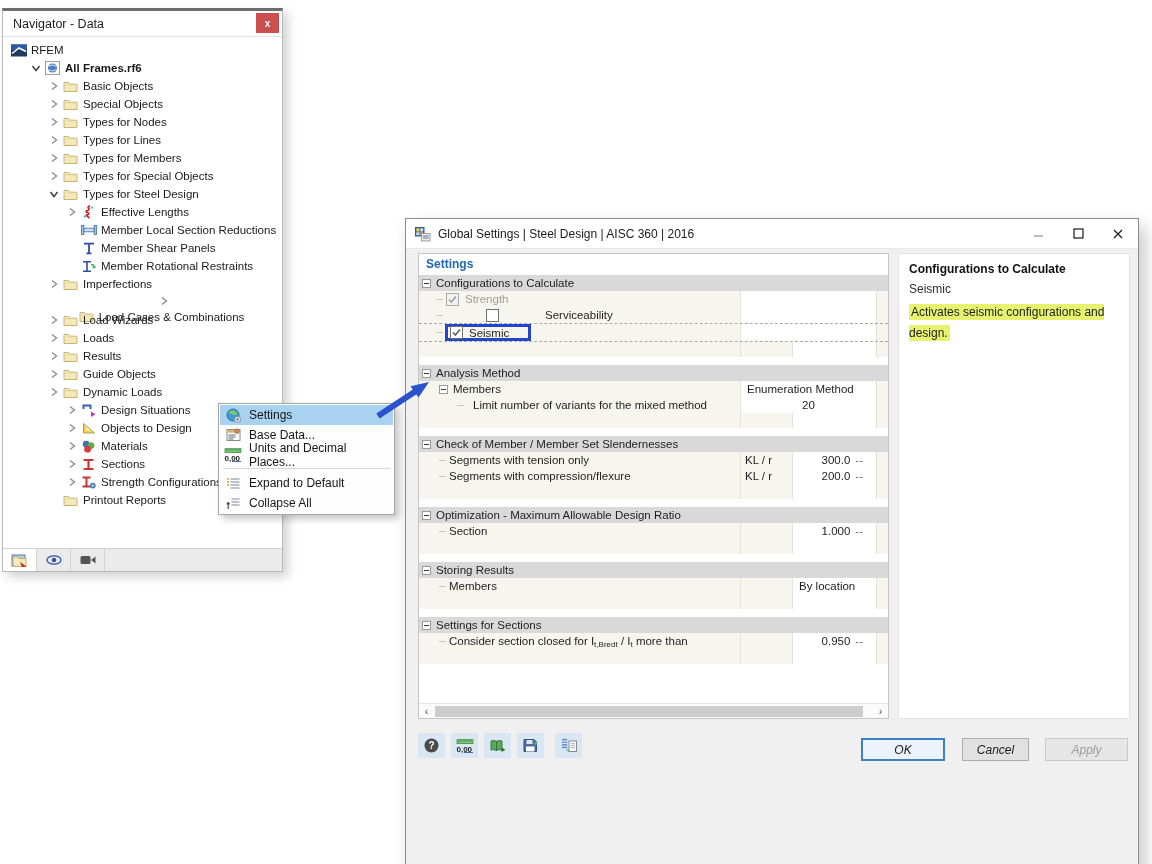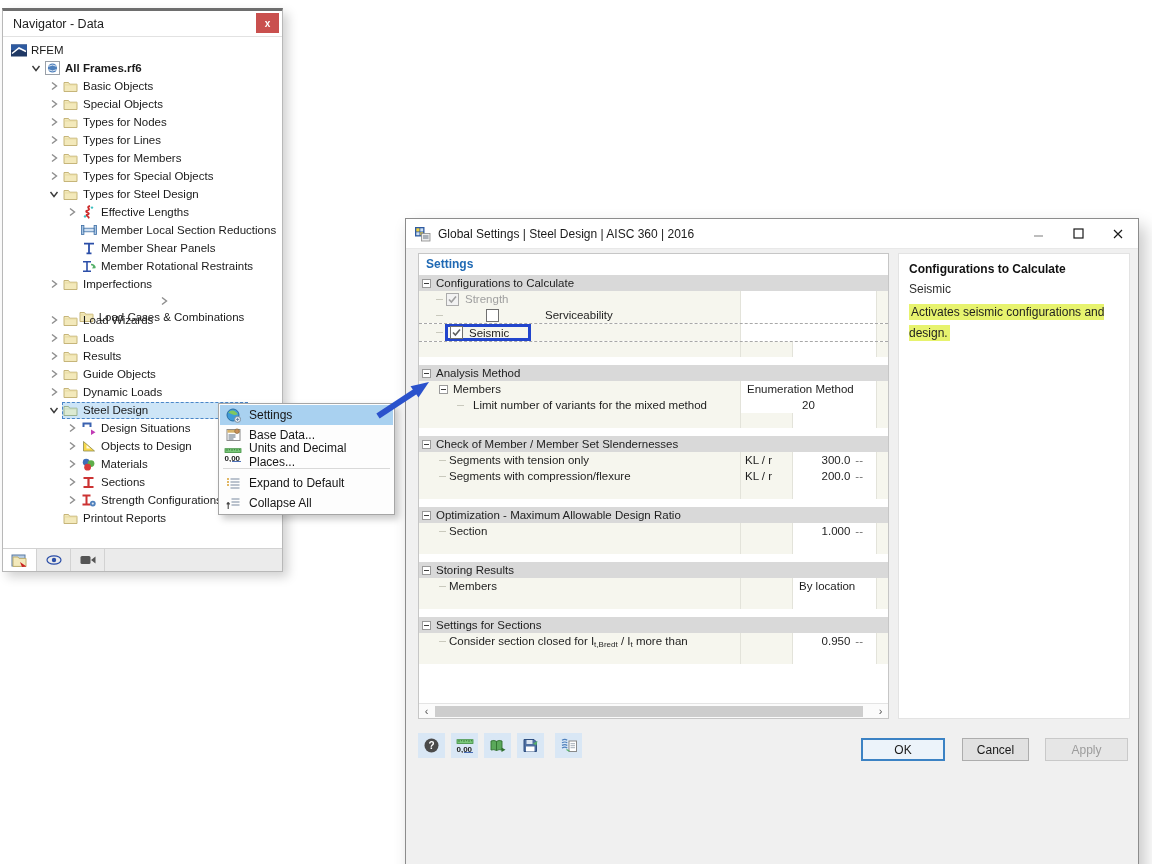--- a/index.html
+++ b/index.html
@@ -104,21 +104,21 @@
   .rp-desc { font-size:12px; color:#1e1e1e; background:#e7f36e; padding:1px 2px; }
 
   .tool-strip { position:absolute; left:12px; top:514px; display:flex; }
   .tool-btn { width:27px; height:25px; background:#d9e7f5; display:flex; align-items:center;
               justify-content:center; margin-right:6px; cursor:pointer; }
   .tool-btn.gap { margin-left:5px; }
 
   .dlg-buttons { position:absolute; right:10px; top:519px; display:flex; }
   .btn { height:23px; background:#e1e1e1; border:1px solid #adadad; font-size:12px;
          color:#1a1a1a; display:flex; align-items:center; justify-content:center;
-         font-family:"Liberation Sans", sans-serif; cursor:pointer; }
+         font-family:"Liberation Sans", sans-serif; cursor:pointer;font-style:italic; }
   .btn-ok { width:84px; margin-right:17px; background:#ecf3fa; border:1px solid #3b82c4;
             box-shadow:inset 0 0 0 1px #3b82c4; }
   .btn-cancel { width:67px; margin-right:16px; }
   .btn-apply { width:83px; color:#9c9c9c; border-color:#c9c9c9; background:#e6e6e6; }
 </style>
 </head>
 <body>
 
 <div id="app">
 
@@ -426,36 +426,20 @@
             </svg>
           </span>
           <span class="tree-body">
             <span class="icn tree-icon" style="display: inline-flex; align-items: center; justify-content: center;">
               <svg width="15" height="13" viewBox="0 0 15 13">
                 <path d="M1 2.5 h4.5 l1.2 1.7 H14 v7.3 H1 z" fill="#f3e9bb" stroke="#bfae6e" stroke-width="0.9"></path>
                 <path d="M1 4.9 H14" stroke="#e4d69a" stroke-width="0.8"></path>
               </svg>
             </span>
             <span class="tree-label">Dynamic Loads</span>
-          </span>
-        </div>
-        <div class="tree-row" style="padding-left: 43px;">
-          <span class="tree-chevron">
-            <svg width="10" height="10" viewBox="0 0 10 10">
-              <path d="M1.5 3 L5 7.5 L8.5 3" fill="none" stroke="#3a3a3a" stroke-width="1.4"></path>
-            </svg>
-          </span>
-          <span class="tree-body selected">
-            <span class="icn tree-icon" style="display: inline-flex; align-items: center; justify-content: center;">
-              <svg width="15" height="13" viewBox="0 0 15 13">
-                <path d="M1 2.5 h4.5 l1.2 1.7 H14 v7.3 H1 z" fill="#dcead2" stroke="#93ad89" stroke-width="0.9"></path>
-                <path d="M1 4.9 H14" stroke="#c2d6b8" stroke-width="0.8"></path>
-              </svg>
-            </span>
-            <span class="tree-label">Steel Design</span>
           </span>
         </div>
         <div class="tree-row" style="padding-left: 61px;">
           <span class="tree-chevron">
             <svg width="10" height="10" viewBox="0 0 10 10">
               <path d="M3 1.5 L7.5 5 L3 8.5" fill="none" stroke="#8d8d8d" stroke-width="1.4"></path>
             </svg>
           </span>
           <span class="tree-body">
             <span class="icn tree-icon" style="display: inline-flex; align-items: center; justify-content: center;">

